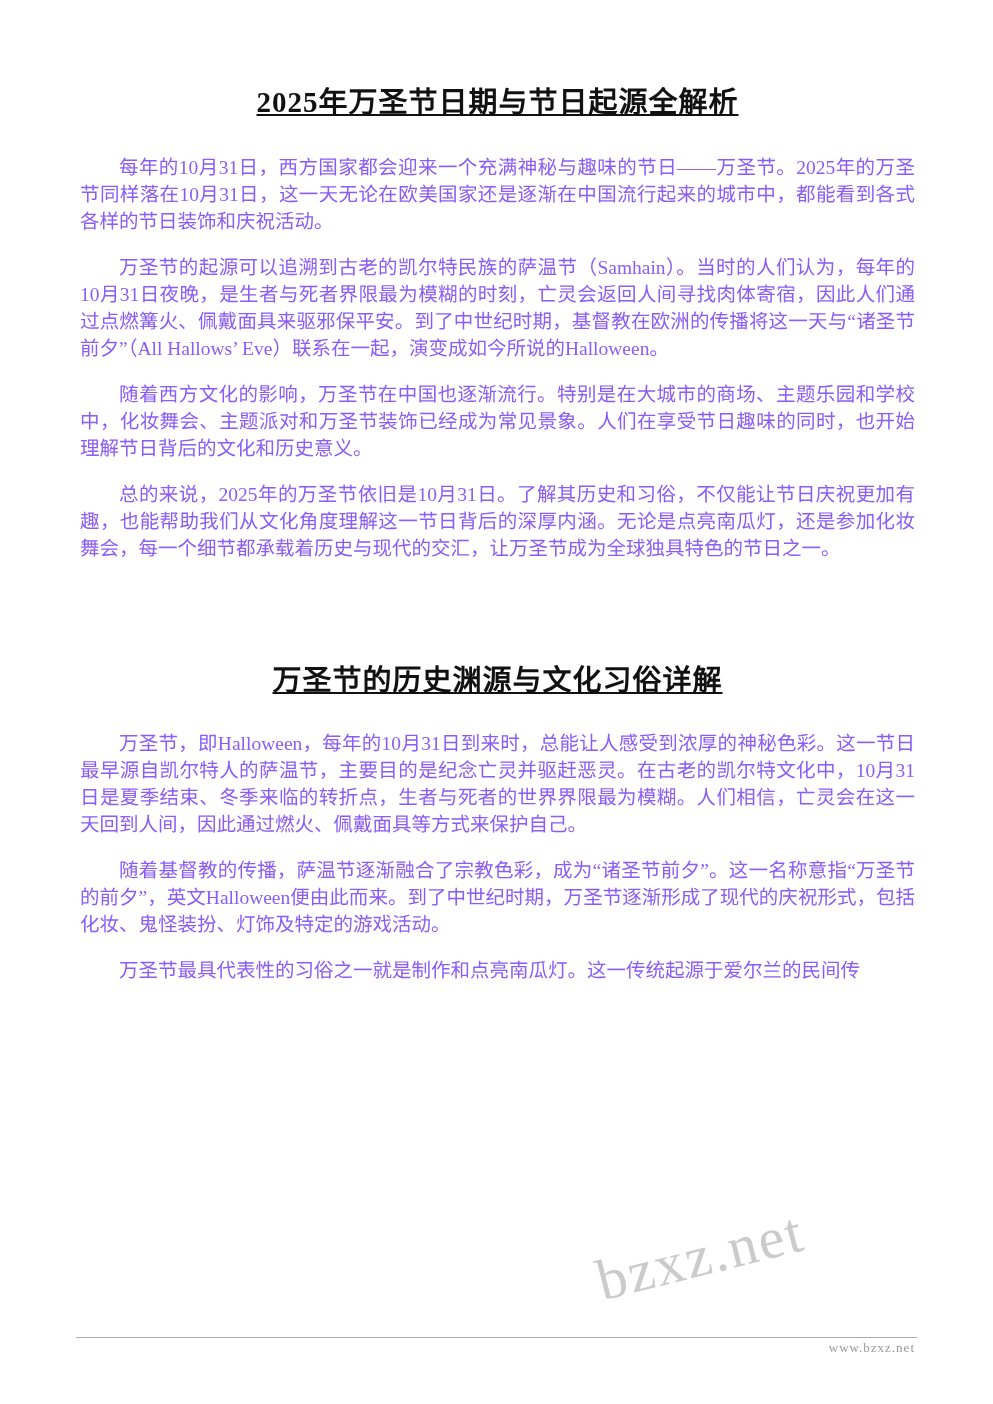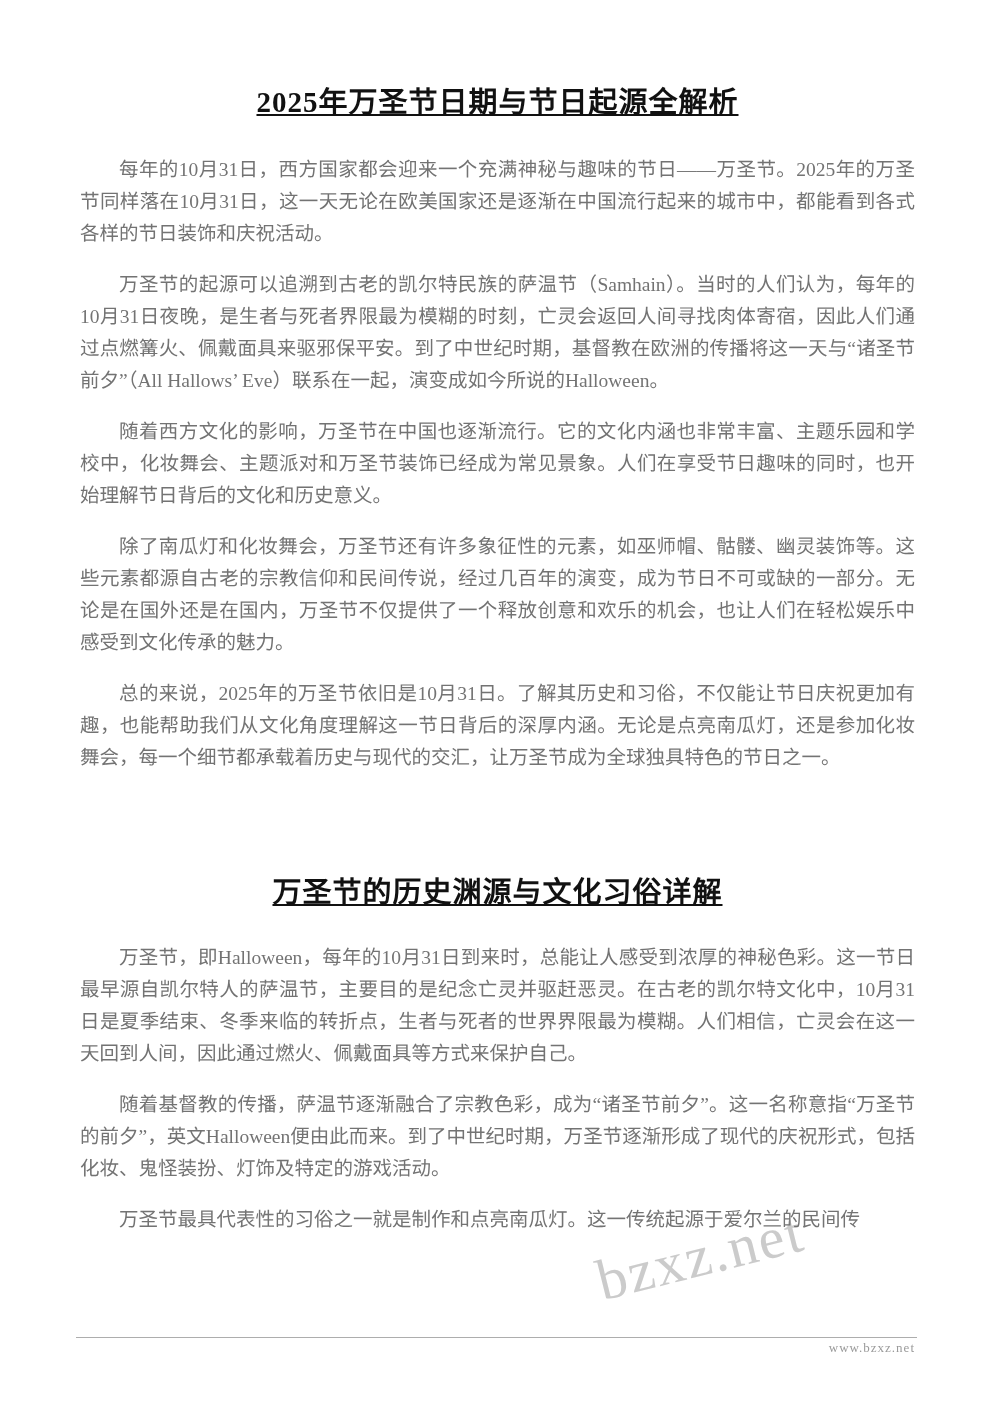--- a/index.html
+++ b/index.html
@@ -42,25 +42,25 @@
     font-weight: 700;
     line-height: 36px;
     letter-spacing: 1px;
     color: #111111;
   }
   .article1 .article-title { margin-bottom: 34px; text-decoration: underline; }
   .article2 { margin-top: 100px; }
   .article2 .article-title { margin-bottom: 32px; text-decoration: underline; }
   .para {
     font-size: 19.5px;
-    line-height: 32px;
+    line-height: 27px;
     text-align: justify;
     text-indent: 2em;
     margin-bottom: 19px;
-    color: #737373;
+    color: #8b5cf6;
   }
   .footer-rule {
     position: absolute;
     left: 76px;
     right: 76px;
     top: 1337px;
     z-index: 1;
     border-top: 1px solid #adadad;
   }
   .footer-url {
@@ -79,22 +79,21 @@
 <div class="page">
 
   <div class="watermark">bzxz.net</div>
 
   <div class="content">
 
     <section class="article article1">
       <h1 class="article-title">2025年万圣节日期与节日起源全解析</h1>
       <p class="para">每年的10月31日，西方国家都会迎来一个充满神秘与趣味的节日——万圣节。2025年的万圣节同样落在10月31日，这一天无论在欧美国家还是逐渐在中国流行起来的城市中，都能看到各式各样的节日装饰和庆祝活动。</p>
       <p class="para">万圣节的起源可以追溯到古老的凯尔特民族的萨温节（Samhain）。当时的人们认为，每年的10月31日夜晚，是生者与死者界限最为模糊的时刻，亡灵会返回人间寻找肉体寄宿，因此人们通过点燃篝火、佩戴面具来驱邪保平安。到了中世纪时期，基督教在欧洲的传播将这一天与“诸圣节前夕”（All Hallows’ Eve）联系在一起，演变成如今所说的Halloween。</p>
-      <p class="para">随着西方文化的影响，万圣节在中国也逐渐流行。它的文化内涵也非常丰富、主题乐园和学校中，化妆舞会、主题派对和万圣节装饰已经成为常见景象。人们在享受节日趣味的同时，也开始理解节日背后的文化和历史意义。</p>
-      <p class="para">除了南瓜灯和化妆舞会，万圣节还有许多象征性的元素，如巫师帽、骷髅、幽灵装饰等。这些元素都源自古老的宗教信仰和民间传说，经过几百年的演变，成为节日不可或缺的一部分。无论是在国外还是在国内，万圣节不仅提供了一个释放创意和欢乐的机会，也让人们在轻松娱乐中感受到文化传承的魅力。</p>
+      <p class="para">随着西方文化的影响，万圣节在中国也逐渐流行。特别是在大城市的商场、主题乐园和学校中，化妆舞会、主题派对和万圣节装饰已经成为常见景象。人们在享受节日趣味的同时，也开始理解节日背后的文化和历史意义。</p>
       <p class="para">总的来说，2025年的万圣节依旧是10月31日。了解其历史和习俗，不仅能让节日庆祝更加有趣，也能帮助我们从文化角度理解这一节日背后的深厚内涵。无论是点亮南瓜灯，还是参加化妆舞会，每一个细节都承载着历史与现代的交汇，让万圣节成为全球独具特色的节日之一。</p>
     </section>
 
     <section class="article article2">
       <h1 class="article-title">万圣节的历史渊源与文化习俗详解</h1>
       <p class="para">万圣节，即Halloween，每年的10月31日到来时，总能让人感受到浓厚的神秘色彩。这一节日最早源自凯尔特人的萨温节，主要目的是纪念亡灵并驱赶恶灵。在古老的凯尔特文化中，10月31日是夏季结束、冬季来临的转折点，生者与死者的世界界限最为模糊。人们相信，亡灵会在这一天回到人间，因此通过燃火、佩戴面具等方式来保护自己。</p>
       <p class="para">随着基督教的传播，萨温节逐渐融合了宗教色彩，成为“诸圣节前夕”。这一名称意指“万圣节的前夕”，英文Halloween便由此而来。到了中世纪时期，万圣节逐渐形成了现代的庆祝形式，包括化妆、鬼怪装扮、灯饰及特定的游戏活动。</p>
       <p class="para">万圣节最具代表性的习俗之一就是制作和点亮南瓜灯。这一传统起源于爱尔兰的民间传</p>
     </section>
 

